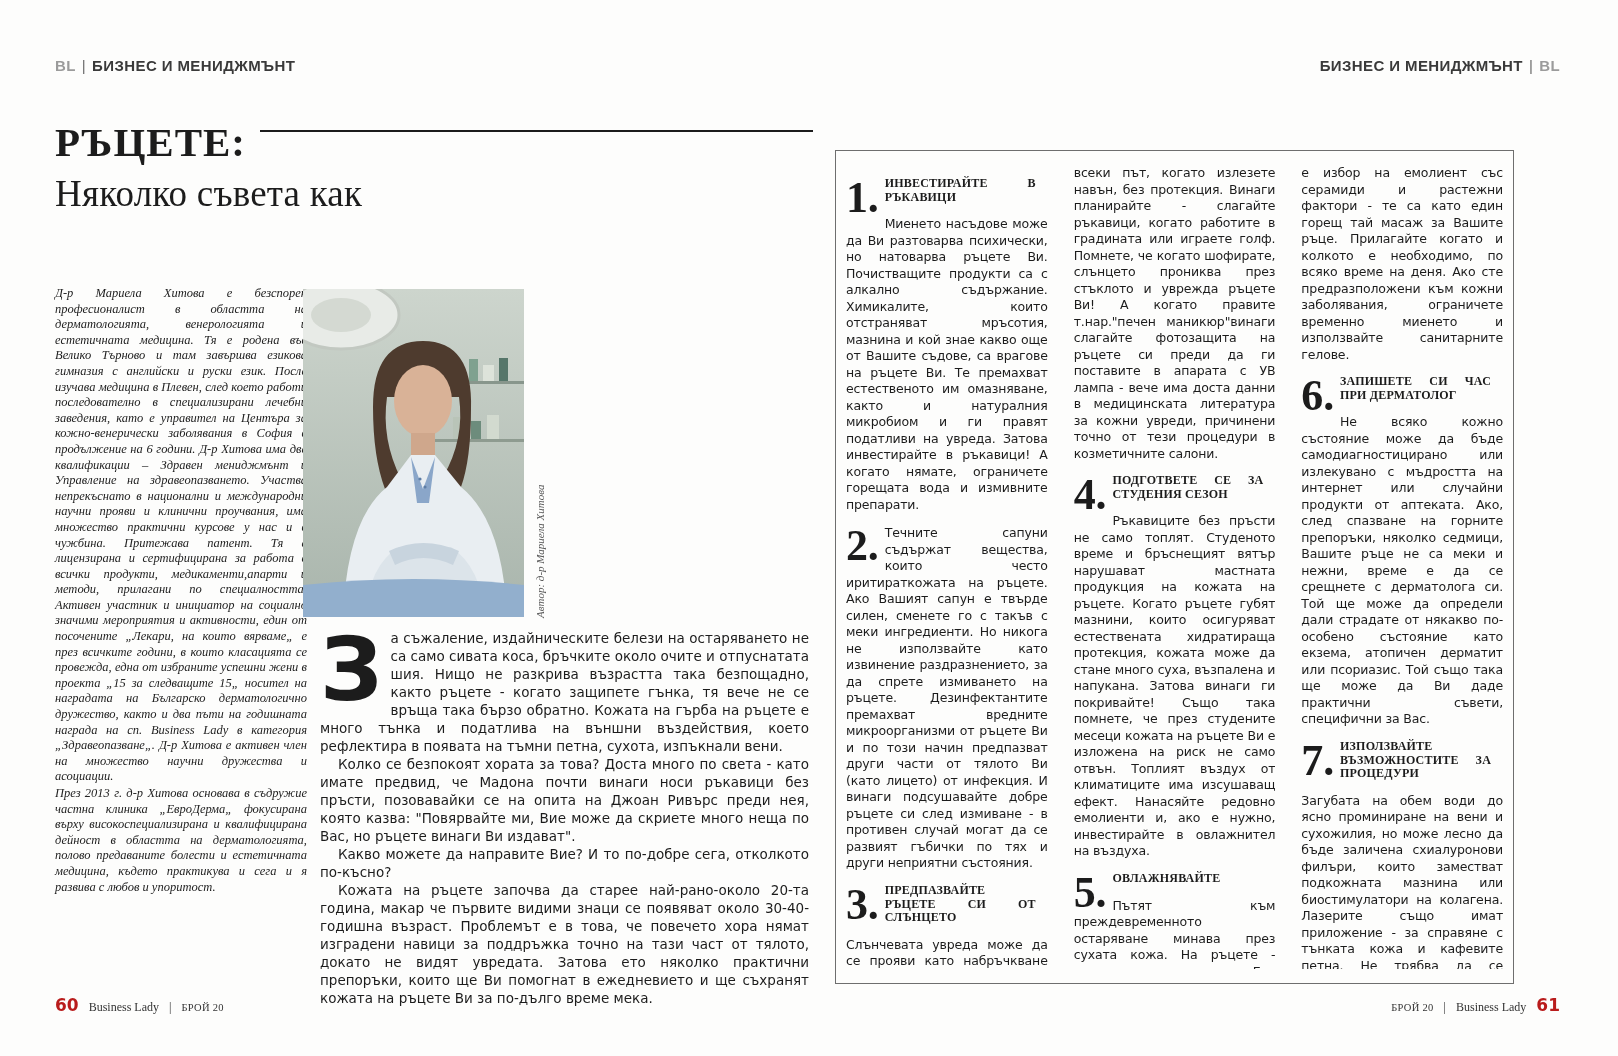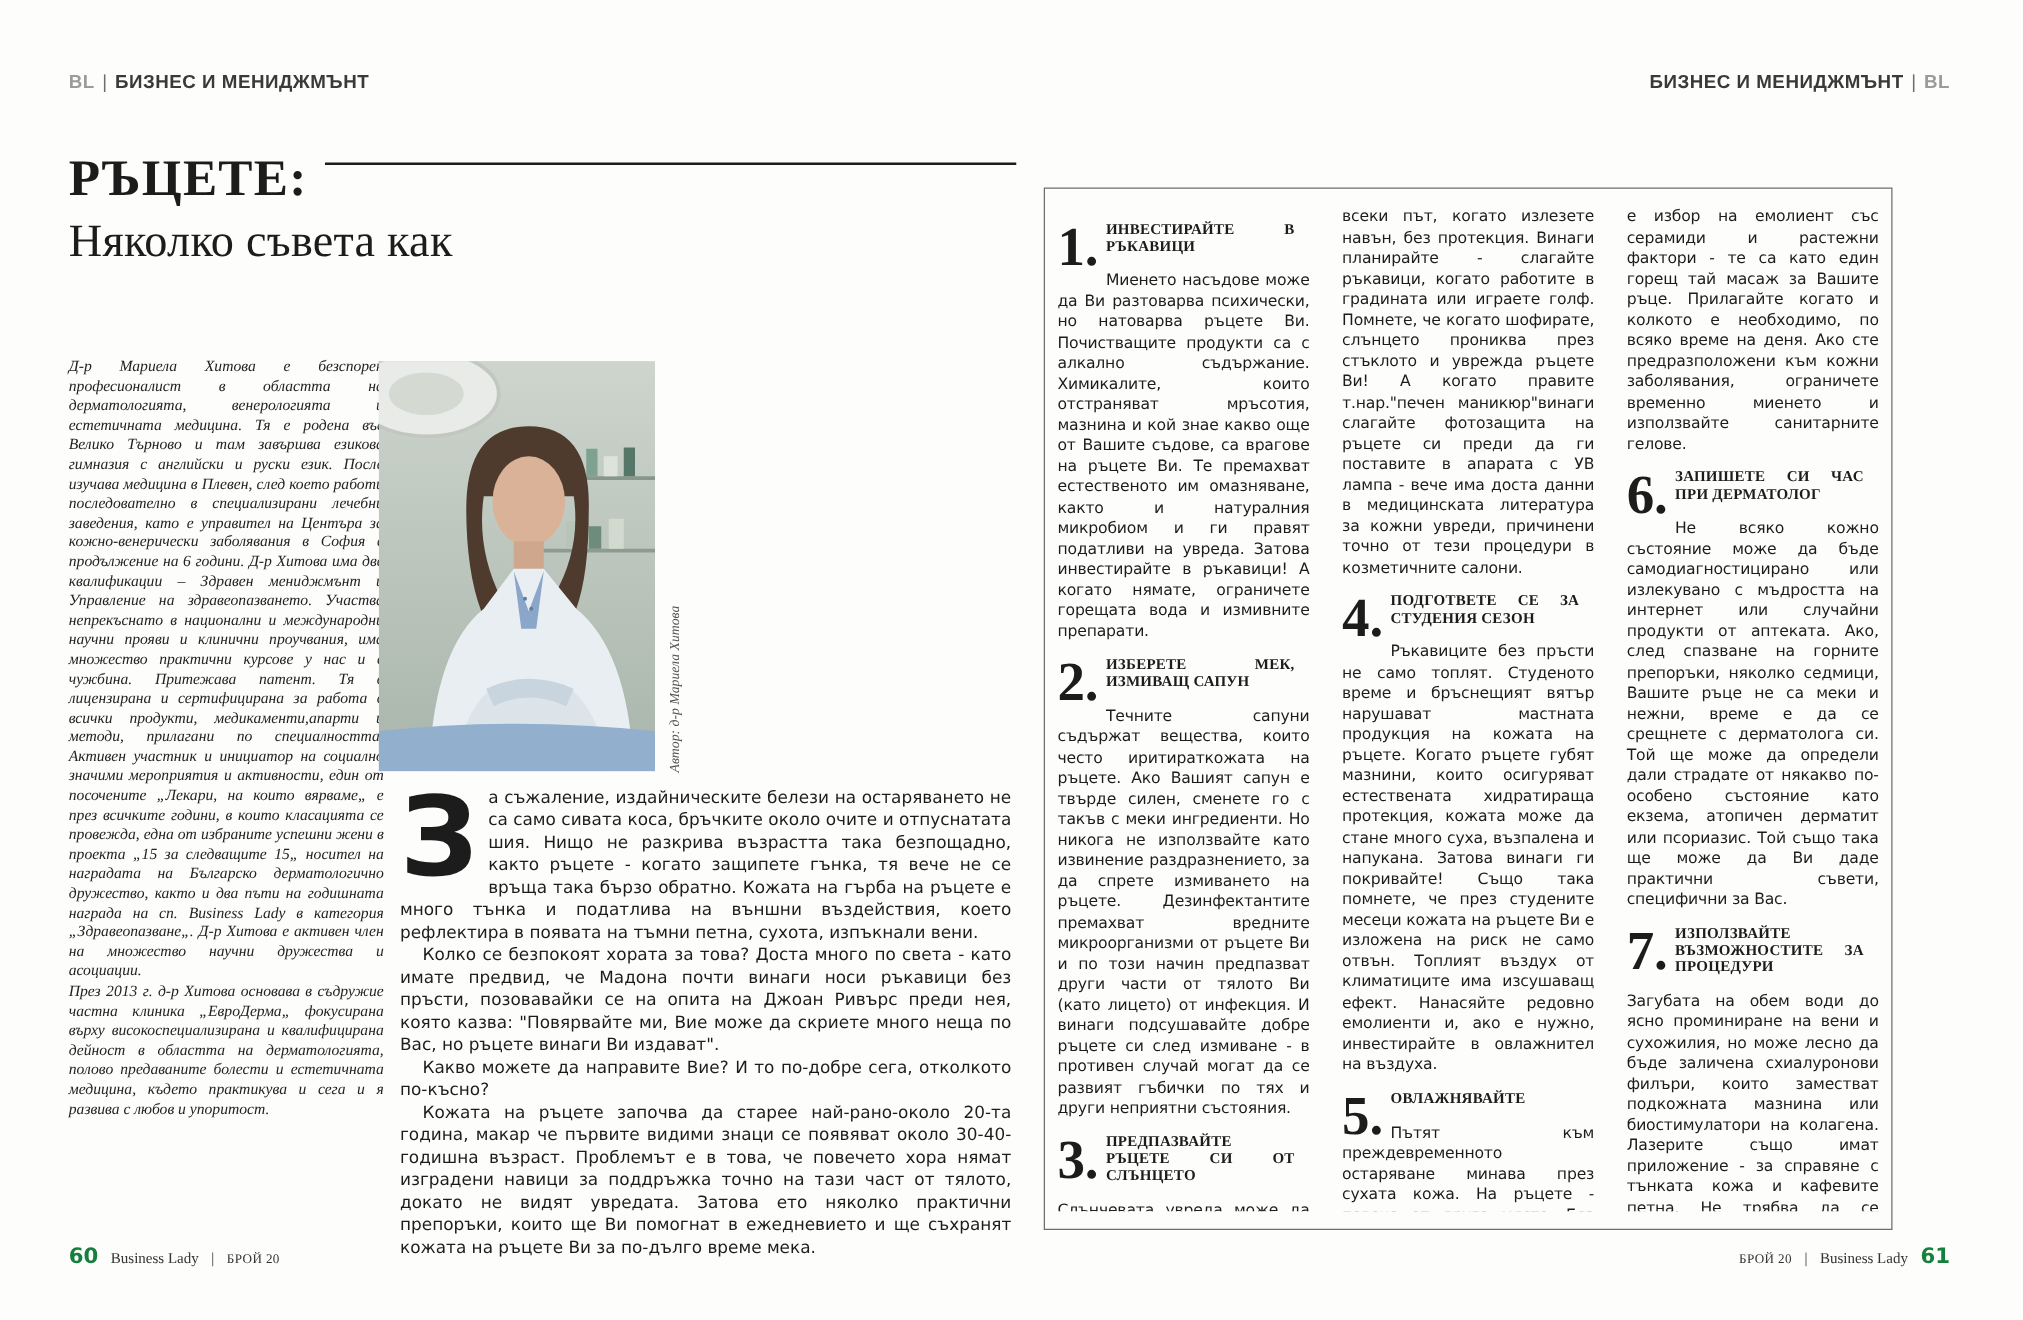--- a/index.html
+++ b/index.html
@@ -57,21 +57,21 @@
   .sec-title{font-family:"Liberation Serif",serif;font-weight:bold;font-size:12px;
     line-height:1.14;margin:12px;letter-spacing:.2px;}
   .sec p{margin:2px 0 0 0;}
   .cont p{margin:0;}
   
   .folio{position:absolute;top:995px;font-family:"Liberation Serif",serif;
     font-size:12px;color:#333;display:flex;align-items:baseline;gap:10px;}
   #folio-left{left:55px;}
   #folio-right{right:58px;}
   .folio .pagenum{font-family:"DejaVu Sans",sans-serif;font-weight:bold;
-    font-size:17px;color:#15803d;}
+    font-size:17px;color:#b91c1c;}
   .folio .mag{font-style:normal;}
   .folio .issue{font-size:10.5px;letter-spacing:.3px;}
 </style>
 </head>
 <body>
 
 <div class="runhead" id="runhead-left">
   <span class="brand">BL</span><span class="sep">|</span><span>БИЗНЕС И МЕНИДЖМЪНТ</span>
 </div>
 <div class="runhead" id="runhead-right">
@@ -145,21 +145,20 @@
 
 <div class="advice-frame">
   <div class="adv-col">
     <div class="sec">
       <span class="sec-num">1.</span>
       <h3 class="sec-title">ИНВЕСТИРАЙТЕ В РЪКАВИЦИ</h3>
       <p>Миенето насъдове може да Ви разтоварва психически, но натоварва ръцете Ви. Почистващите продукти са с алкално съдържание. Химикалите, които отстраняват мръсотия, мазнина и кой знае какво още от Вашите съдове, са врагове на ръцете Ви. Те премахват естественото им омазняване, както и натуралния микробиом и ги правят податливи на увреда. Затова инвестирайте в ръкавици! А когато нямате, ограничете горещата вода и измивните препарати.</p>
     </div>
     <div class="sec">
       <span class="sec-num">2.</span>
-      <h3 class="sec-title">ИЗБЕРЕТЕ МЕК, ИЗМИВАЩ САПУН</h3>
       <p>Течните сапуни съдържат вещества, които често иритираткожата на ръцете. Ако Вашият сапун е твърде силен, сменете го с такъв с меки ингредиенти. Но никога не използвайте като извинение раздразнението, за да спрете измиването на ръцете. Дезинфектантите премахват вредните микроорганизми от ръцете Ви и по този начин предпазват други части от тялото Ви (като лицето) от инфекция. И винаги подсушавайте добре ръцете си след измиване - в противен случай могат да се развият гъбички по тях и други неприятни състояния.</p>
     </div>
     <div class="sec">
       <span class="sec-num">3.</span>
       <h3 class="sec-title">ПРЕДПАЗВАЙТЕ РЪЦЕТЕ СИ ОТ СЛЪНЦЕТО</h3>
       <p>Слънчевата увреда може да се прояви като набръчкване или пигментация. Инвестирайте във фотопротектор с фактор поне 30 и то не само, когато сте на плажа, но и като ежедневна протекция. Слънчевото въздействие е налице 365 дни в годината, дори през студените месеци. Излагате се на риск</p>
     </div>
   </div>
 
   <div class="adv-col">

